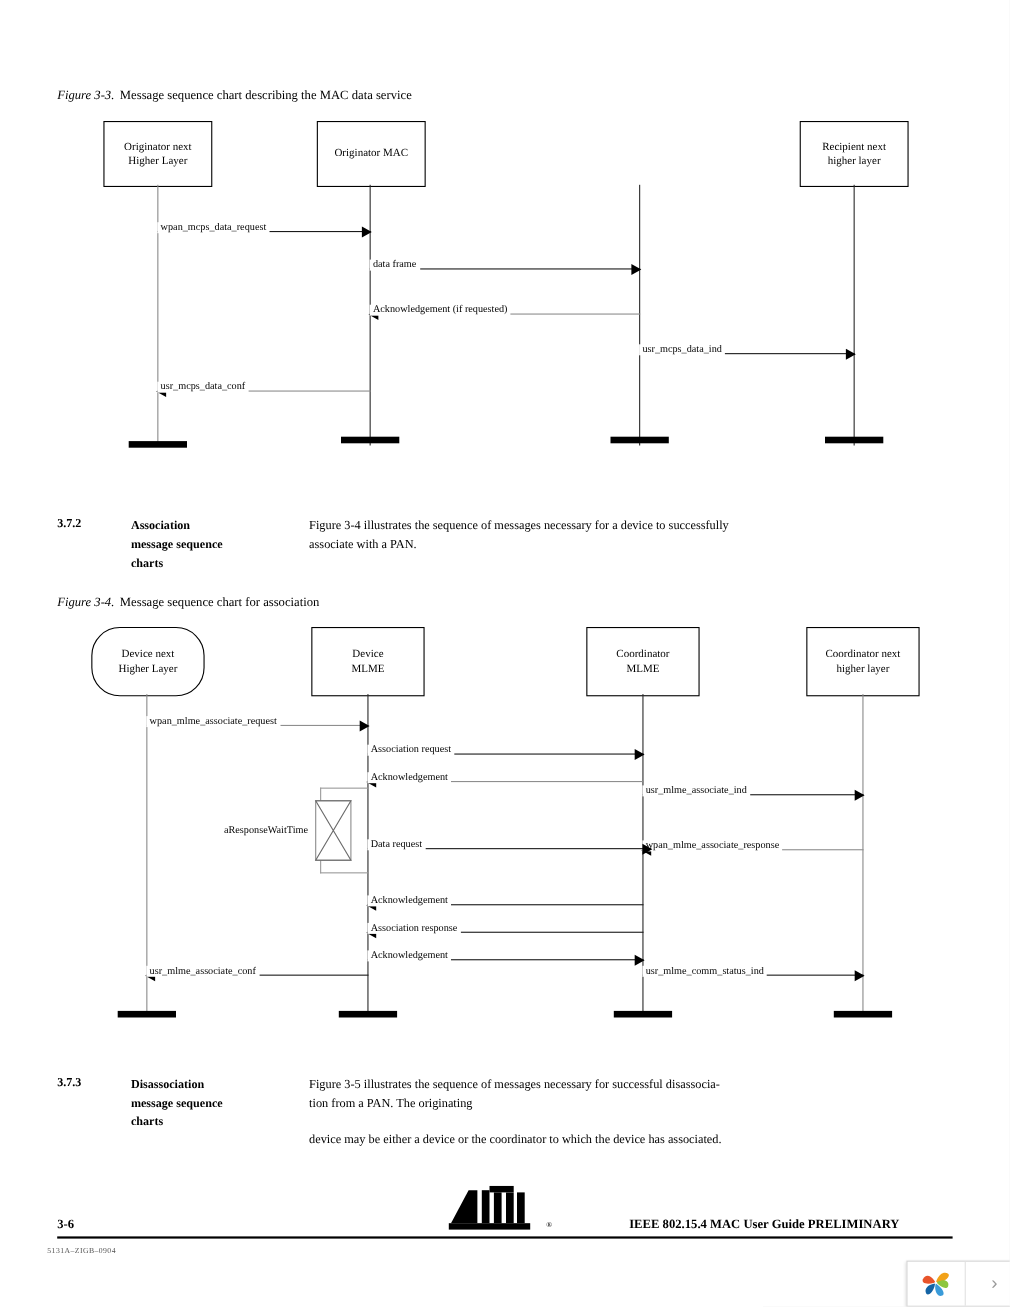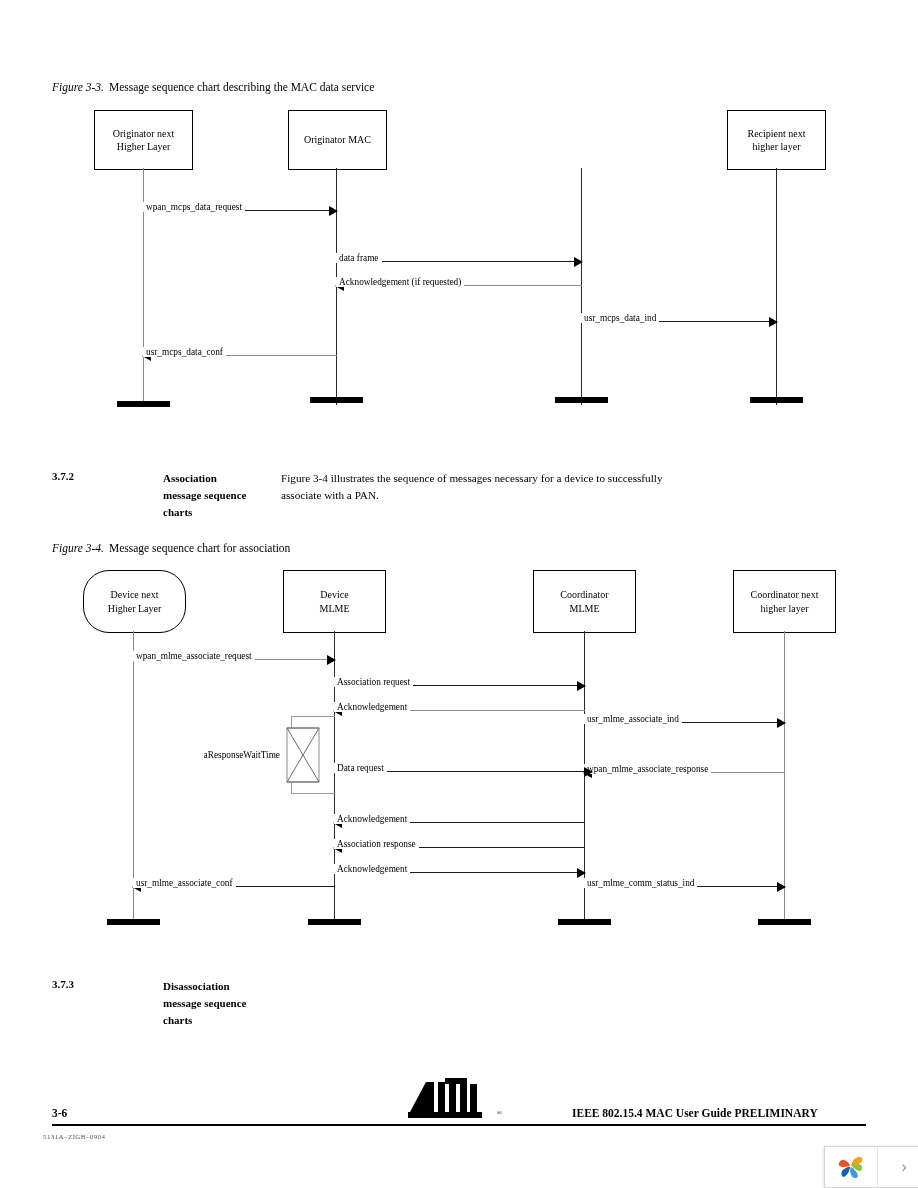--- a/index.html
+++ b/index.html
@@ -34,21 +34,21 @@
 
   
   .timer{position:absolute;}
   .timer .bracket{position:absolute;left:0;top:0;bottom:0;right:0;
                   border:1px solid #9a9a9a;border-right:none;}
   .timer .glass{position:absolute;}
   .timer-label{position:absolute;font-size:9.3px;color:#000;white-space:nowrap;text-align:right;}
 
   
   .sec-num{position:absolute;font-size:11px;font-weight:bold;color:#000;}
-  .sec-title{position:absolute;font-size:11px;font-weight:bold;color:#000;line-height:1.55;width:150px;margin-left:44px;}
+  .sec-title{position:absolute;font-size:11px;font-weight:bold;color:#000;line-height:1.55;width:150px;}
   .sec-body{position:absolute;font-size:11.2px;color:#000;line-height:1.5;width:420px;}
 
   
   .foot-rule{position:absolute;background:#000;}
   .foot-page{position:absolute;font-size:11.5px;font-weight:bold;color:#000;}
   .foot-title{position:absolute;font-size:11.5px;font-weight:bold;color:#000;white-space:nowrap;}
   .doc-code{position:absolute;font-size:7px;color:#555;letter-spacing:.4px;white-space:nowrap;}
 
   .atmel{position:absolute;}
   .atmel .reg{position:absolute;right:-10px;bottom:1px;font-size:7px;color:#000;}
@@ -98,21 +98,21 @@
     <div class="endbar" style="left:310px;top:397px;width:53px;"></div>
     <div class="endbar" style="left:555px;top:397px;width:53px;"></div>
     <div class="endbar" style="left:750px;top:397px;width:53px;"></div>
 
     <div class="msg" style="left:143px;top:204px;width:194px;">
       <div class="line"></div>
         <div class="head r"></div>
       <div class="cap"><span>wpan_mcps_data_request</span></div>
     </div>
 
-    <div class="msg" style="left:336px;top:255px;width:246px;">
+    <div class="msg" style="left:336px;top:238px;width:246px;">
       <div class="line"></div>
         <div class="head r"></div>
       <div class="cap"><span>data frame</span></div>
     </div>
 
     <div class="msg" style="left:336px;top:279px;width:246px;">
       <div class="line grey"></div>
         <div class="head l"></div>
       <div class="cap"><span>Acknowledgement (if requested)</span></div>
     </div>
@@ -253,20 +253,26 @@
         <div class="head r"></div>
       <div class="cap"><span>usr_mlme_comm_status_ind</span></div>
     </div>
   </div>
 
   <div class="sec-num" style="left:52px;top:978px;">3.7.3</div>
   <div class="sec-title" style="left:119px;top:978px;">
     <div>Disassociation</div>
     <div>message sequence</div>
     <div>charts</div>
+  </div>
+  <div class="sec-body" style="left:281px;top:978px;width:415px;">
+    <div>Figure 3-5 illustrates the sequence of messages necessary for successful disassocia-</div>
+    <div>tion from a PAN. The originating</div>
+    <div style="height:16px;"></div>
+    <div style="white-space:nowrap;">device may be either a device or the coordinator to which the device has associated.</div>
   </div>
 
   <div class="atmel" style="left:404px;top:1078px;width:88px;height:40px;">
     <svg width="88" height="40" viewBox="0 0 88 40">
       <rect x="41" y="0" width="22" height="6" fill="#000"></rect>
       <path d="M6 34 L22 4 L30 4 L30 34 Z" fill="#000"></path>
       <rect x="34" y="4" width="7" height="30" fill="#000"></rect>
       <rect x="45" y="6" width="7" height="28" fill="#000"></rect>
       <path d="M56 6 L63 6 L63 34 L56 34 Z" fill="#000"></path>
       <rect x="66" y="6" width="7" height="28" fill="#000"></rect>

